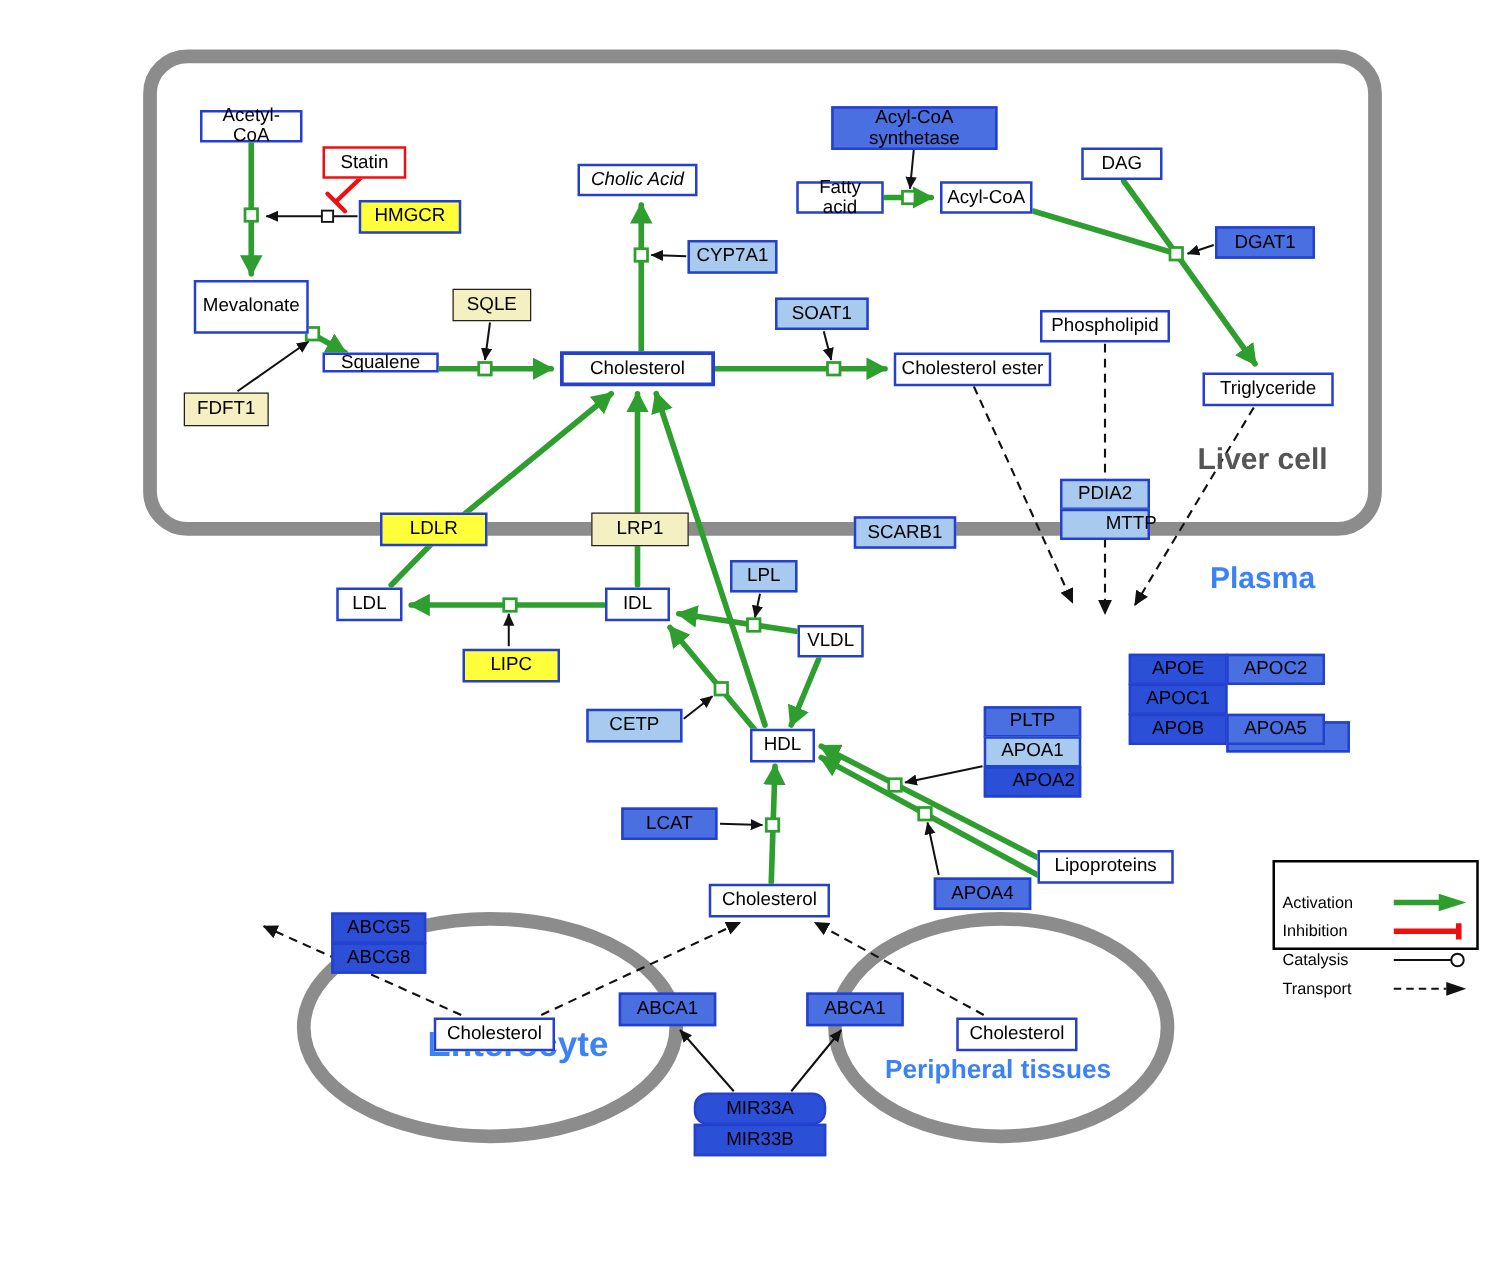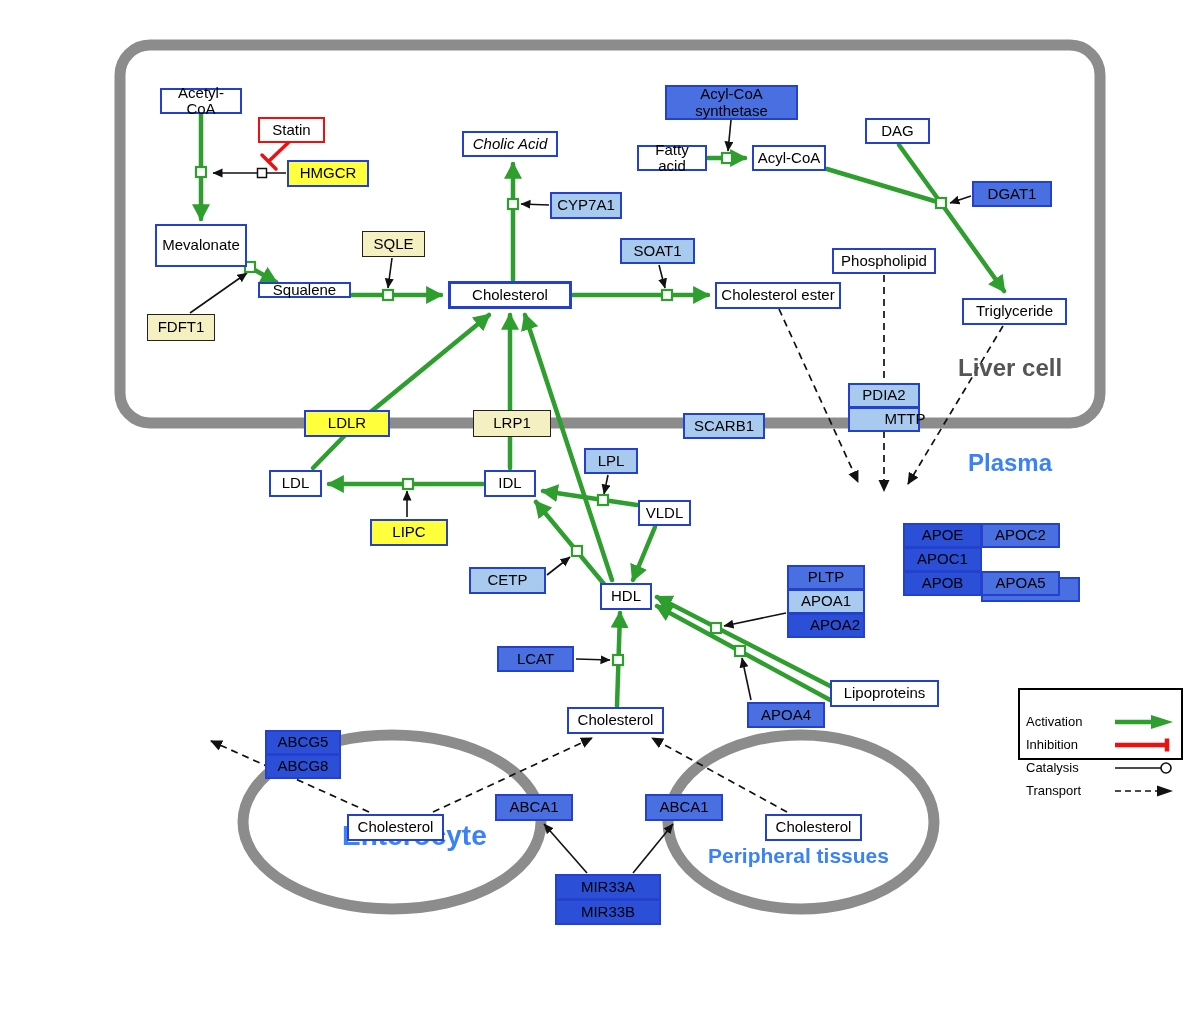--- a/index.html
+++ b/index.html
@@ -173,21 +173,21 @@
   <div class="node darkblue" style="left:903px;top:571px;width:79px;height:25px;">APOB</div>
   <div class="node medblue" style="left:981px;top:571px;width:79px;height:25px;">APOA5</div>
   <div class="node" style="left:567px;top:707px;width:97px;height:27px;">Cholesterol</div>
 
   <div class="node darkblue" style="left:265px;top:730px;width:76px;height:25px;">ABCG5</div>
   <div class="node darkblue" style="left:265px;top:754px;width:76px;height:25px;">ABCG8</div>
   <div class="node" style="left:347px;top:814px;width:97px;height:27px;">Cholesterol</div>
   <div class="node medblue" style="left:495px;top:794px;width:78px;height:27px;">ABCA1</div>
   <div class="node medblue" style="left:645px;top:794px;width:78px;height:27px;">ABCA1</div>
   <div class="node" style="left:765px;top:814px;width:97px;height:27px;">Cholesterol</div>
-  <div class="node darkblue" style="left:555px;top:874px;width:106px;height:26px;">MIR33A</div>
+  <div class="node darkblue" style="left:555px;top:874px;width:106px;height:26px;border-radius:11px;">MIR33A</div>
   <div class="node darkblue" style="left:555px;top:899px;width:106px;height:26px;">MIR33B</div>
 
   <div class="legend">
     <div class="row">
       <span>Activation</span>
       <svg width="62" height="16">
         <path d="M2,8 L40,8" stroke="#2E9E2E" stroke-width="4.5"></path>
         <polygon points="38,1 60,8 38,15" fill="#2E9E2E"></polygon>
       </svg>
     </div>

